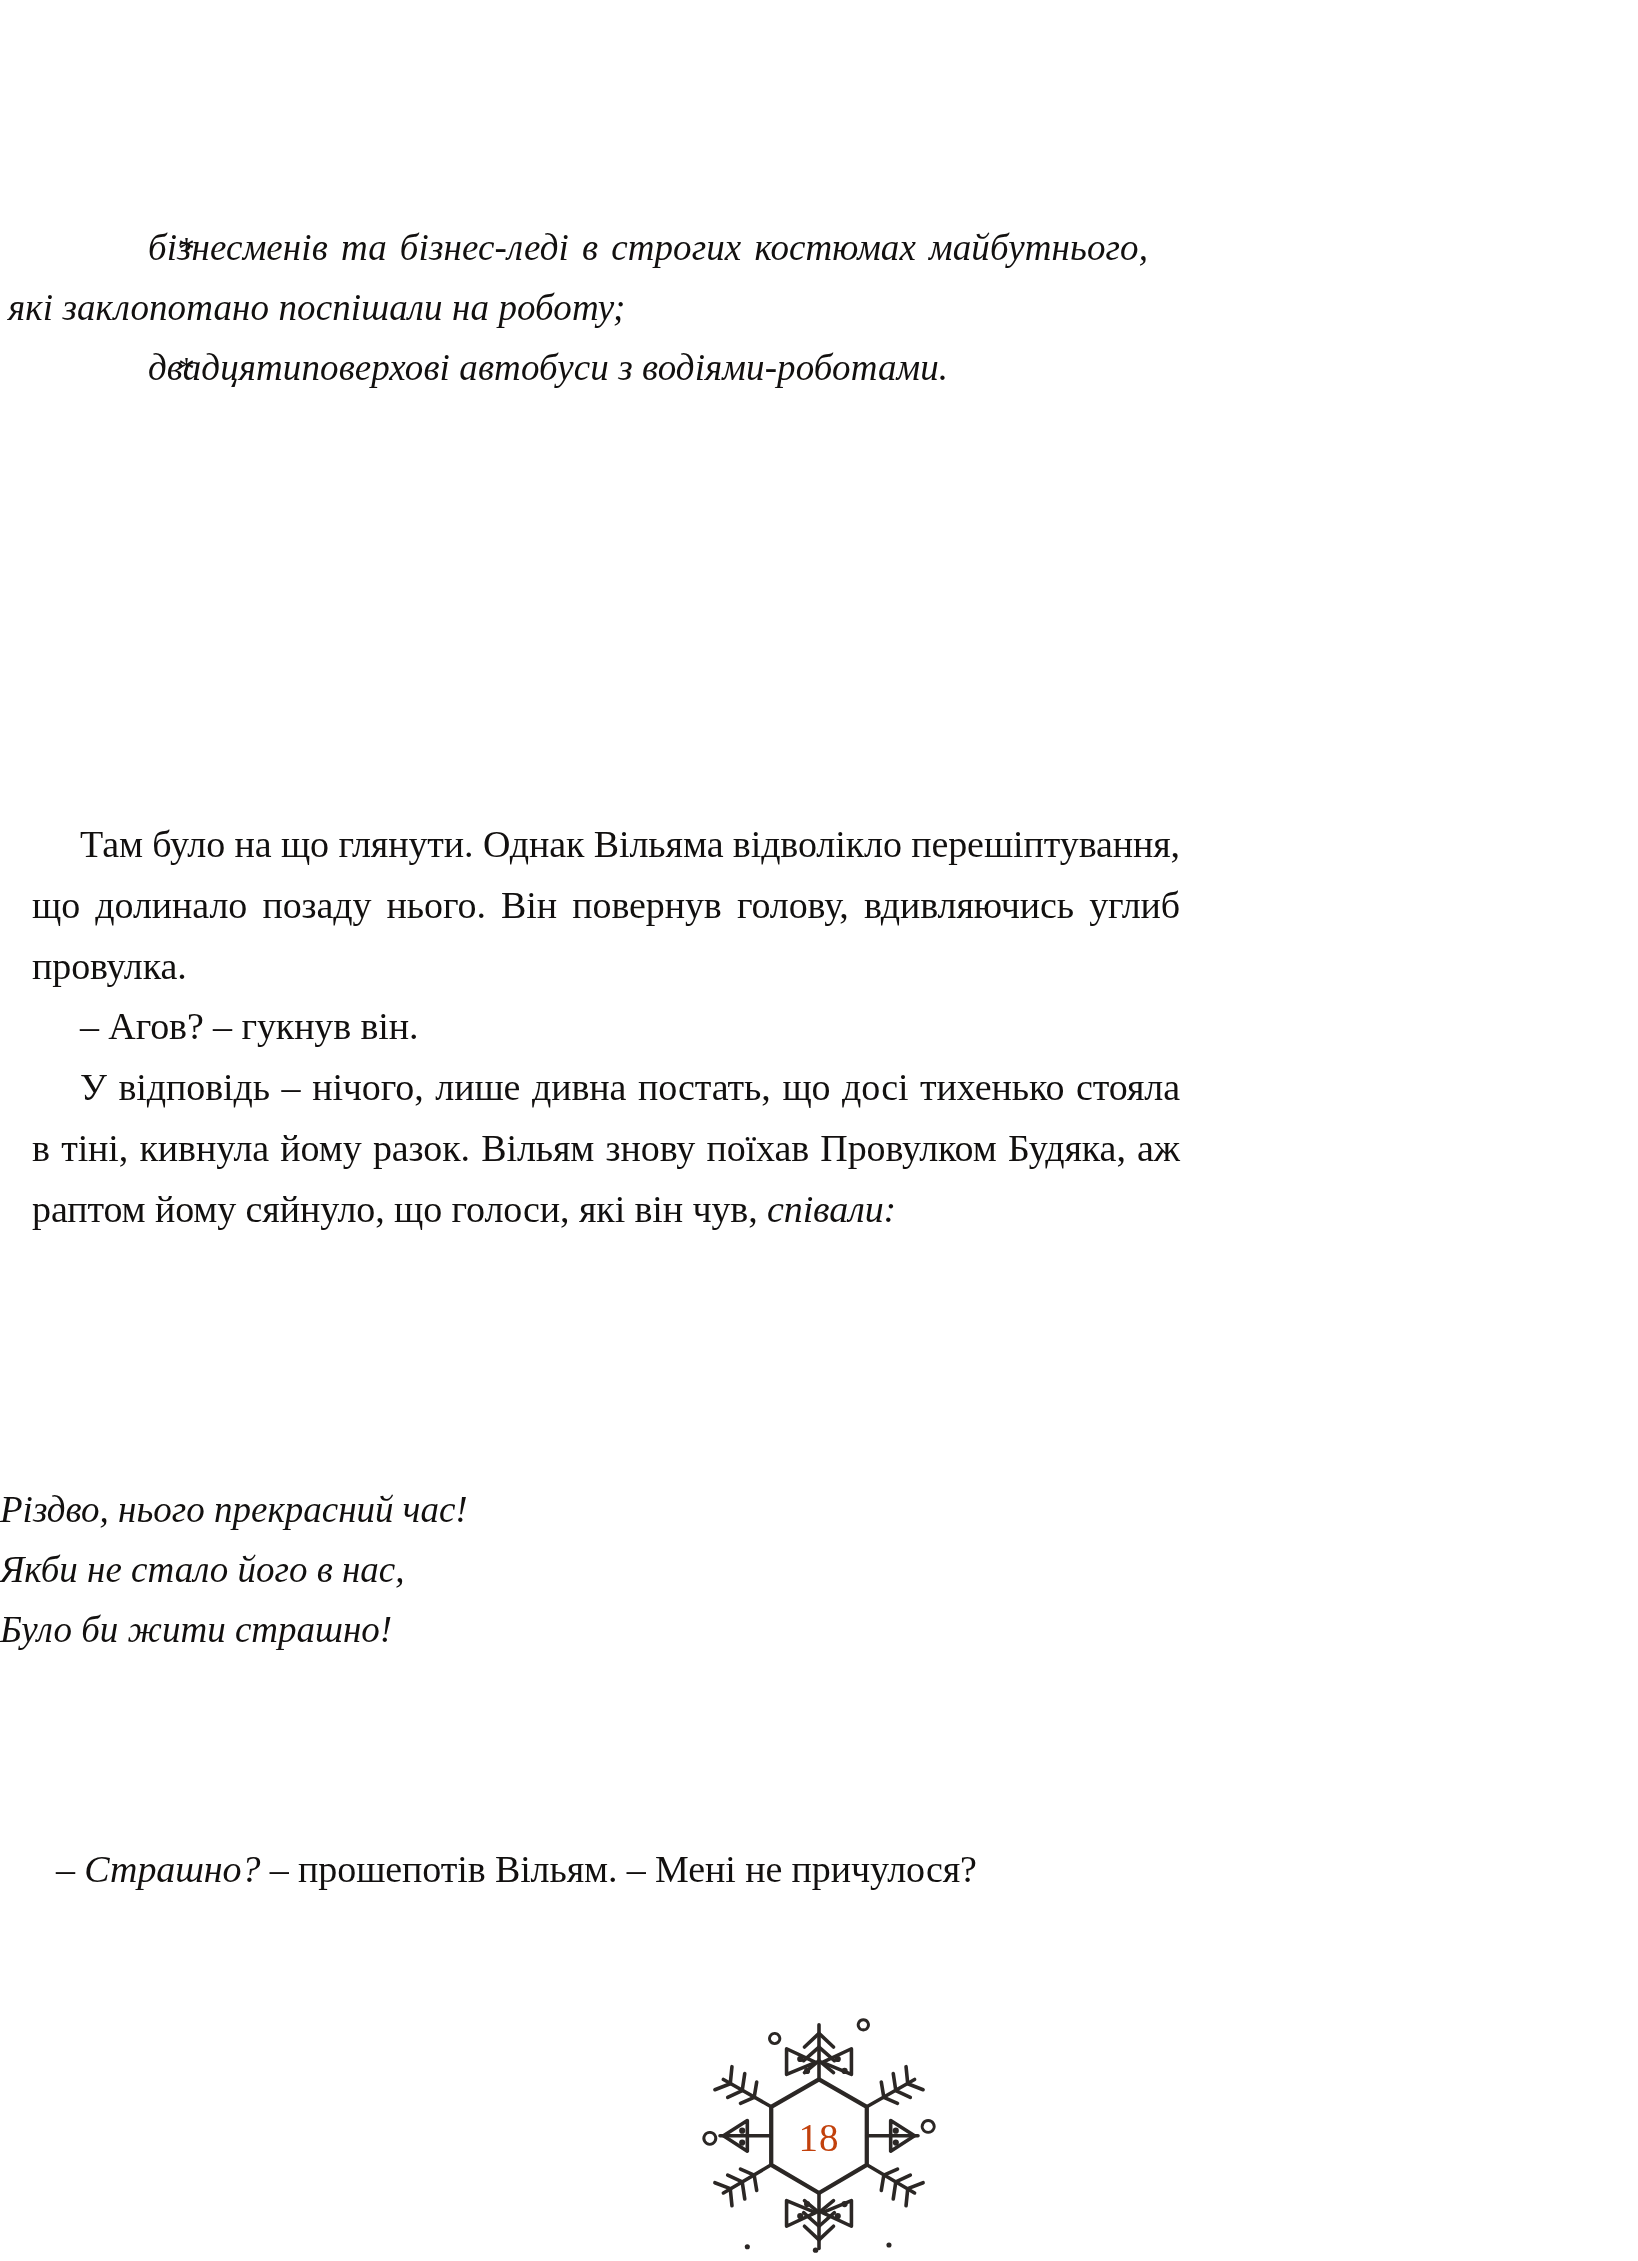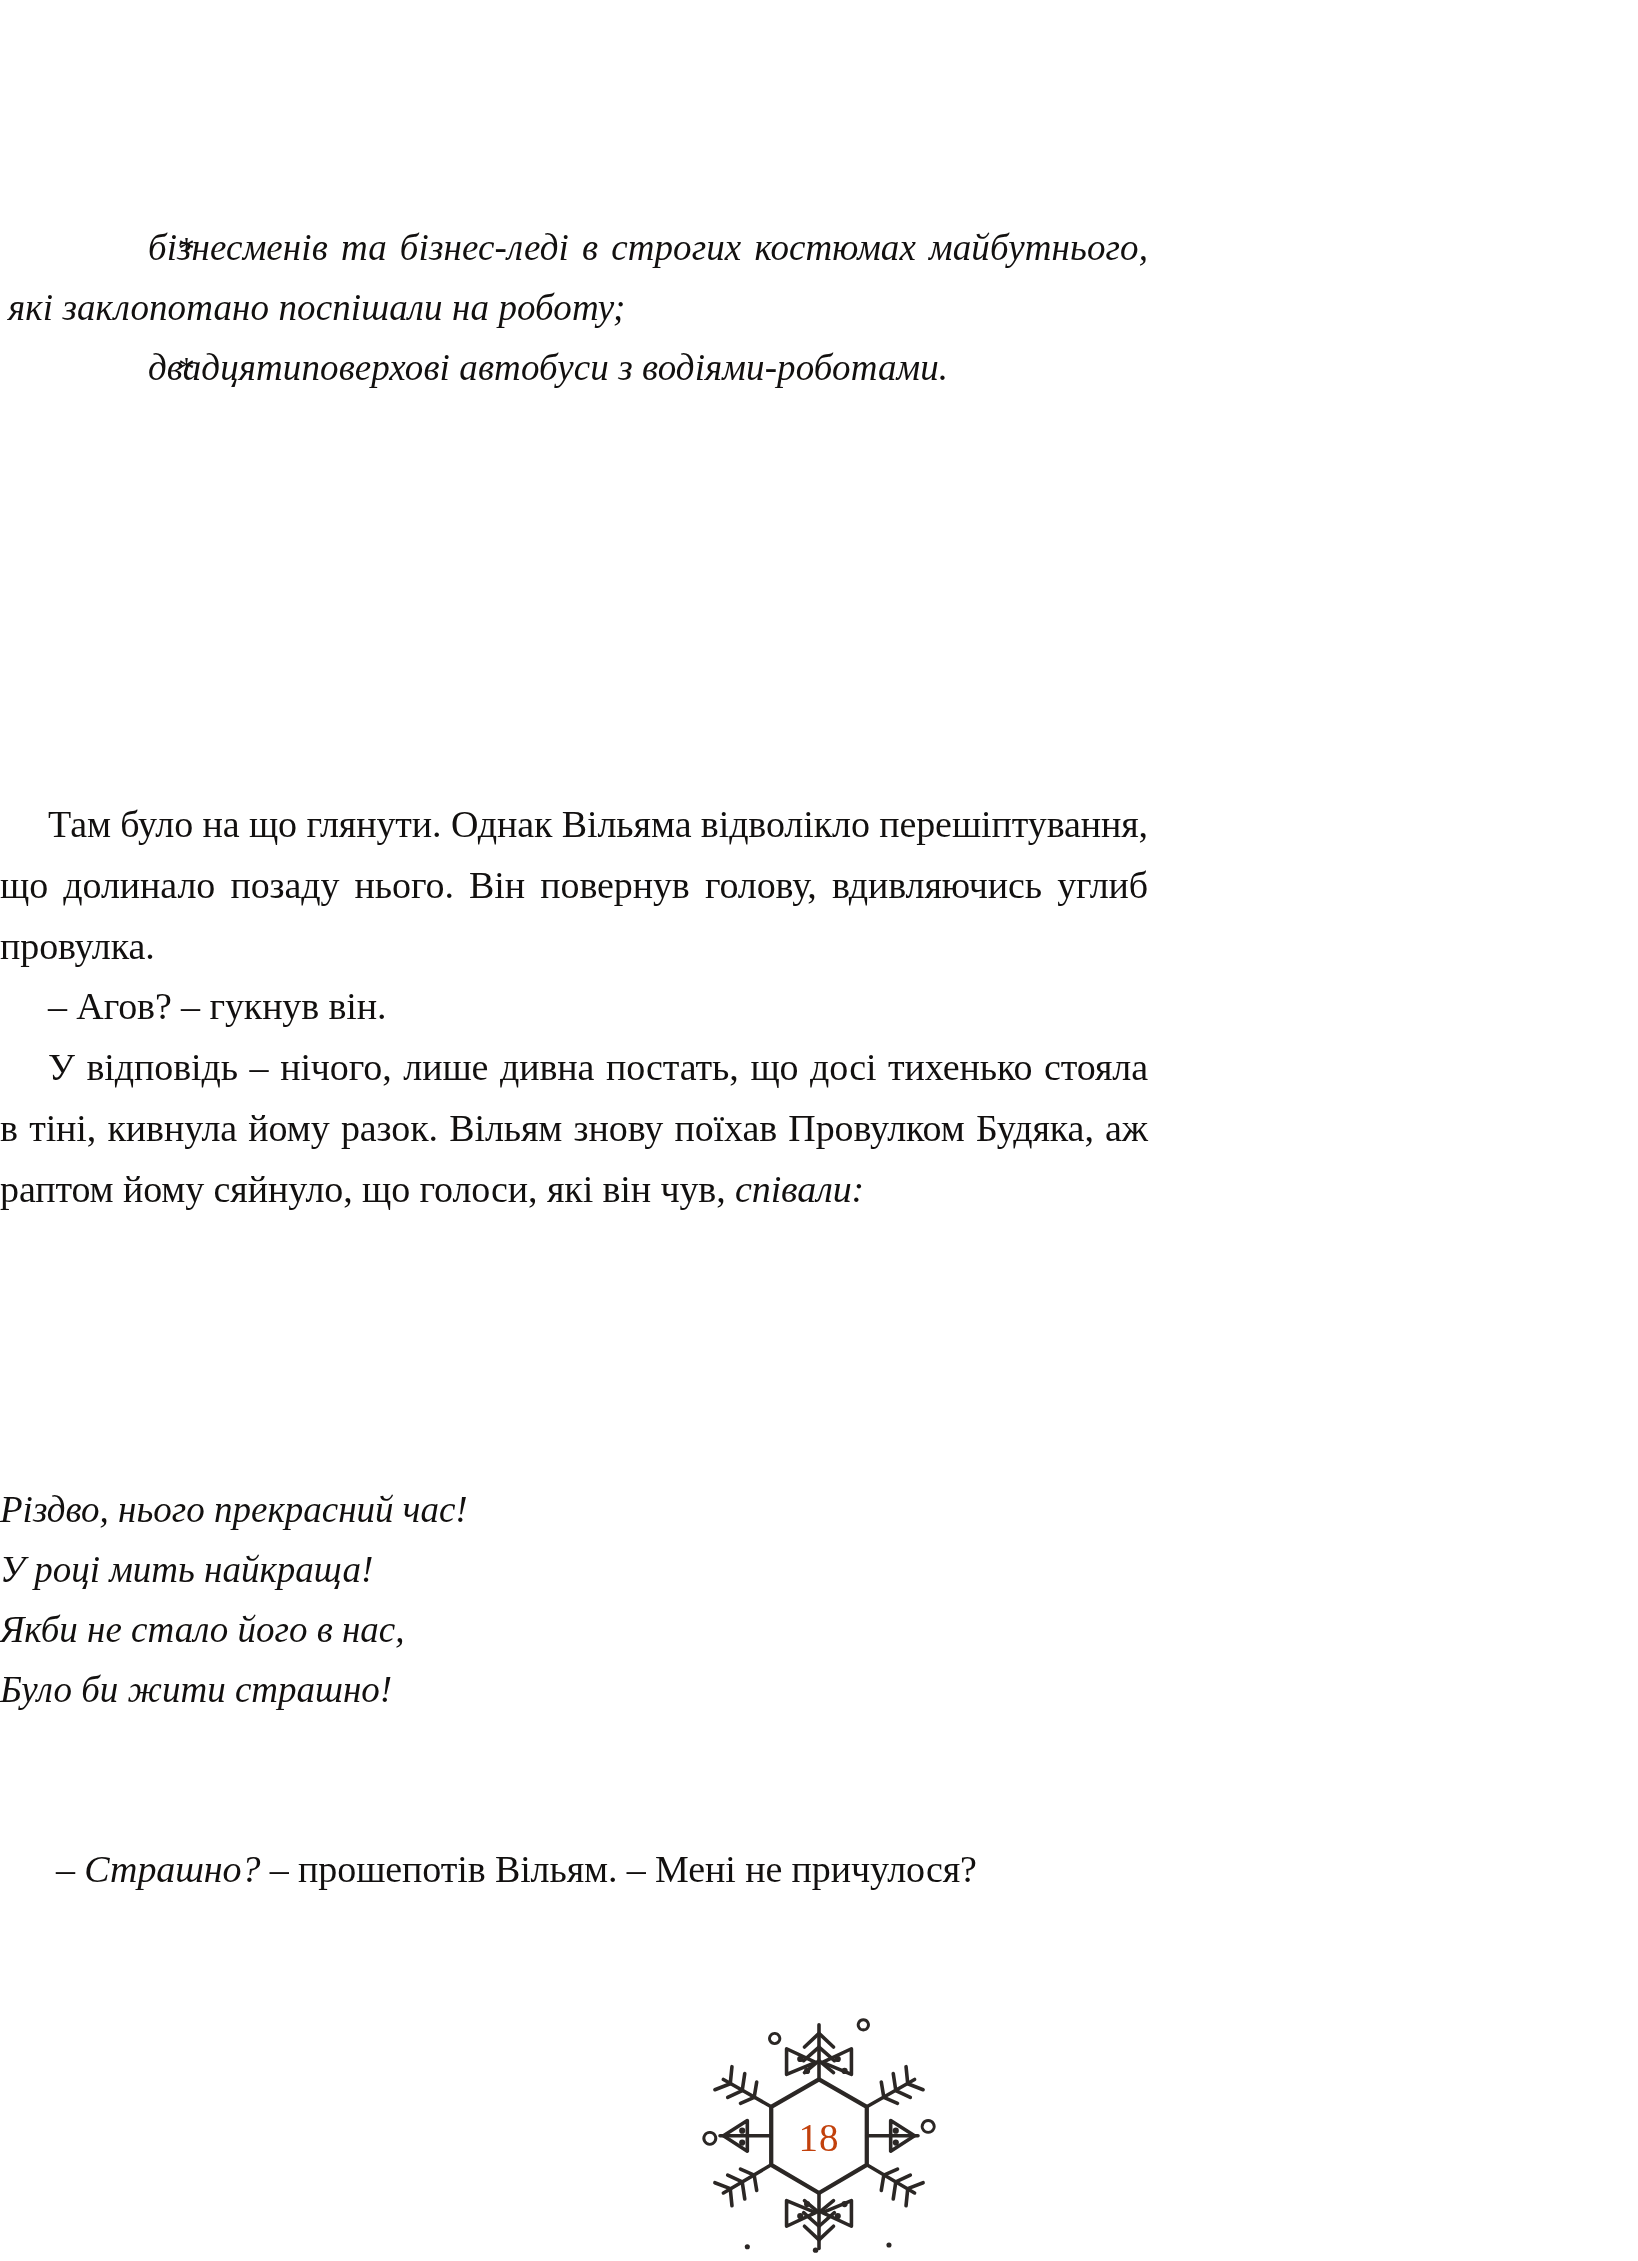--- a/index.html
+++ b/index.html
@@ -140,29 +140,28 @@
 
   <ul class="bullet-list">
     <li class="bullet-item">
       <span class="bullet-mark">*</span><span>бізнесменів та бізнес-леді в строгих костюмах майбутнього, які заклопотано поспішали на роботу;</span>
     </li>
     <li class="bullet-item">
       <span class="bullet-mark">*</span><span>двадцятиповерхові автобуси з водіями-роботами.</span>
     </li>
   </ul>
 
-  <div class="body-block" style="top:794px;">
+  <div class="body-block" style="top:814px;padding-left:32px;">
     <p>Там було на що глянути. Однак Вільяма відволікло перешіптування, що долинало позаду нього. Він повернув голову, вдивляючись углиб провулка.</p>
     <p>– Агов? – гукнув він.</p>
     <p><span>У відповідь – нічого, лише дивна постать, що досі тихенько стояла в тіні, кивнула йому разок. Вільям знову поїхав Провулком Будяка, аж раптом йому сяйнуло, що голоси, які він чув, </span><em>співали:</em></p>
   </div>
 
   <div class="verse" style="top:1480px;">
     <span class="verse-line">Різдво, нього прекрасний час!</span>
-    <span class="verse-line">У році мить найкраща!</span>
     <span class="verse-line">Якби не стало його в нас,</span>
     <span class="verse-line">Було би жити страшно!</span>
   </div>
 
   <div class="closing" style="top:1839px;">
     <p><span>– </span><em>Страшно?</em><span> – прошепотів Вільям. – Мені не причулося?</span></p>
   </div>
 
   <div class="footer">
     <div class="snowflake-wrap">

